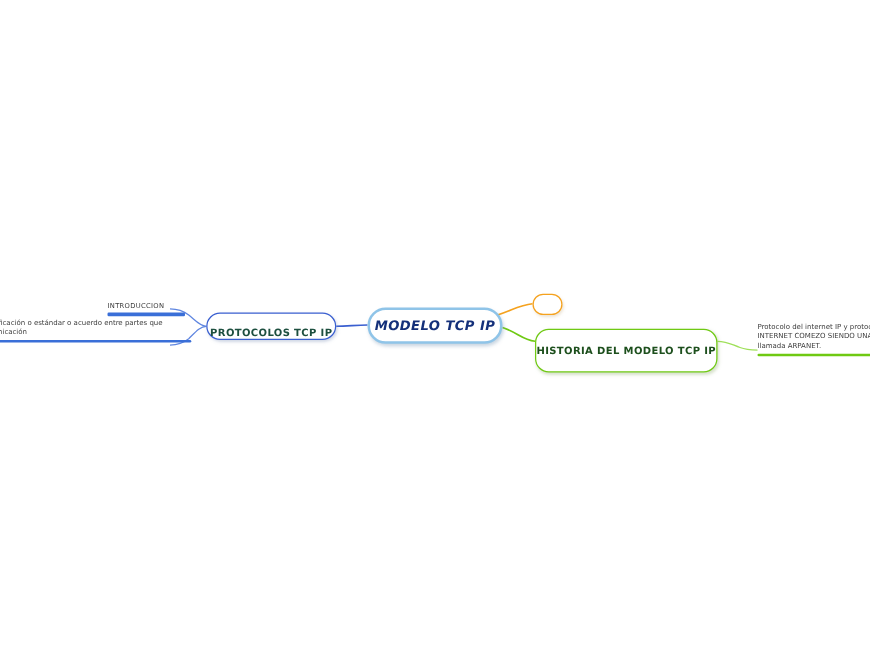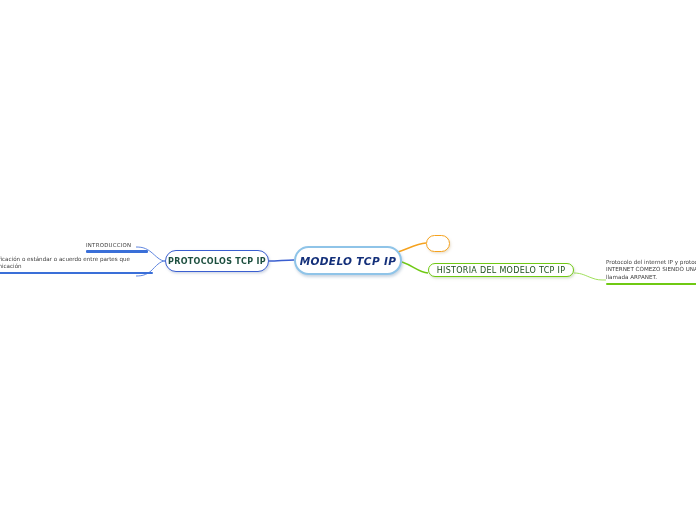--- a/index.html
+++ b/index.html
@@ -62,32 +62,33 @@
     top: 250px;
     width: 104px;
     height: 22px;
     border: 1.6px solid #3a5fd0;
     border-radius: 11px;
     box-shadow: 1px 1.5px 2.5px rgba(120,140,180,0.35);
     font-size: 8px;
     font-weight: bold;
     letter-spacing: 0.3px;
     color: #1d4f3f;
+    align-items: flex-end;
   }
 
   .node-historia {
     left: 428px;
     top: 263px;
     width: 146px;
-    height: 14px;
+    height: 35px;
     border: 1.6px solid #6fc913;
     border-radius: 11px;
     box-shadow: 1px 1.5px 2.5px rgba(140,170,110,0.35);
     font-size: 8px;
-    font-weight: normal;
+    font-weight: bold;
     letter-spacing: 0.3px;
     color: #1d4f1d;
   }
 
   .node-empty {
     left: 426px;
     top: 235px;
     width: 24px;
     height: 17px;
     border: 1.6px solid #f5a21e;

